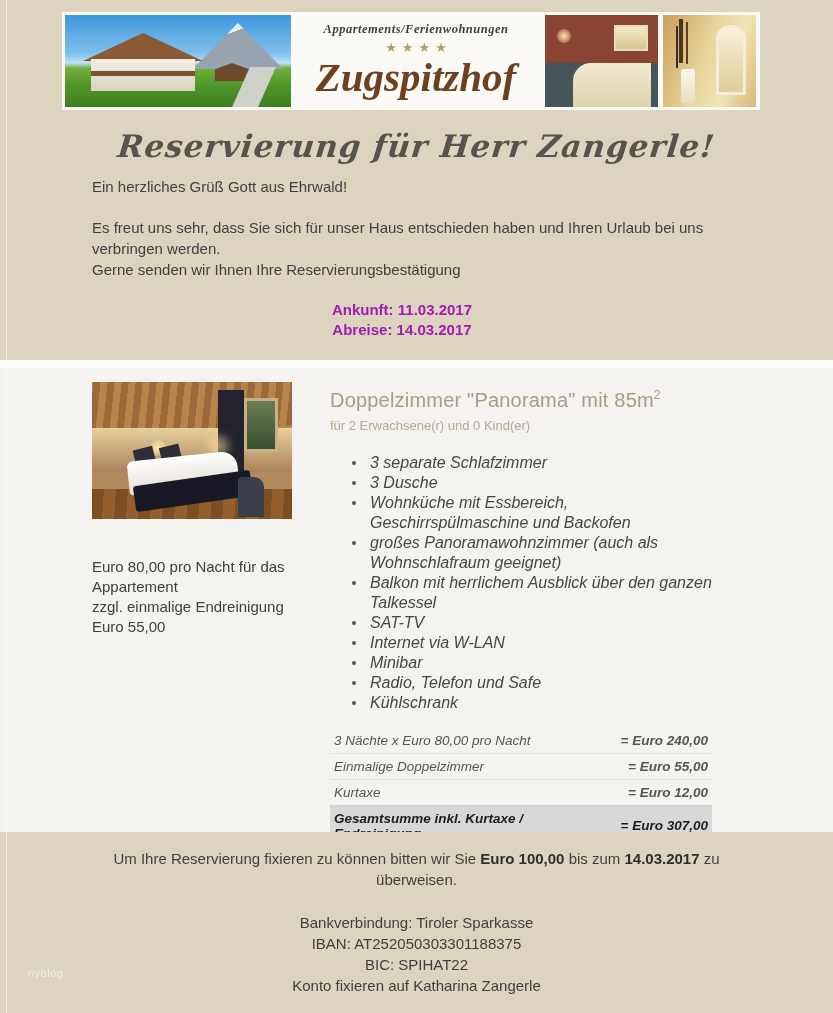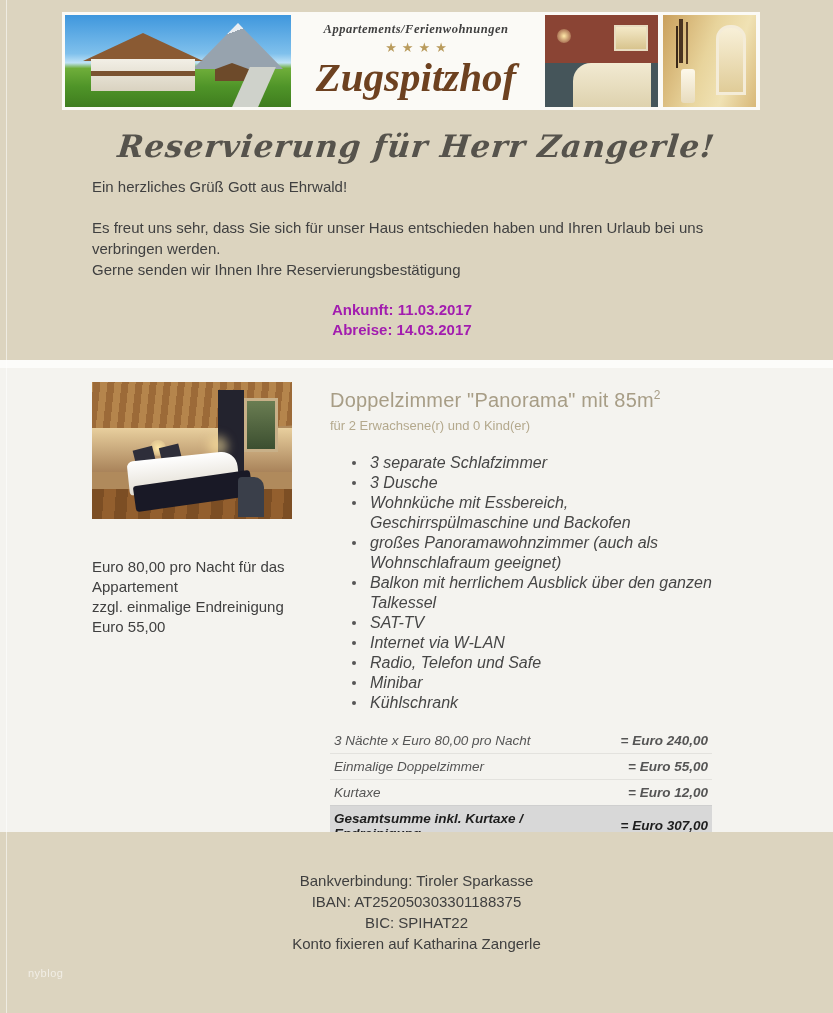--- a/index.html
+++ b/index.html
@@ -240,22 +240,22 @@
       <div class="occupancy">für 2 Erwachsene(r) und 0 Kind(er)</div>
 
       <ul class="amenities">
         <li>3 separate Schlafzimmer</li>
         <li>3 Dusche</li>
         <li>Wohnküche mit Essbereich, Geschirrspülmaschine und Backofen</li>
         <li>großes Panoramawohnzimmer (auch als Wohnschlafraum geeignet)</li>
         <li>Balkon mit herrlichem Ausblick über den ganzen Talkessel</li>
         <li>SAT-TV</li>
         <li>Internet via W-LAN</li>
+        <li>Minibar</li>
         <li>Radio, Telefon und Safe</li>
-        <li>Minibar</li>
         <li>Kühlschrank</li>
       </ul>
 
       <table class="pricing">
         <tbody>
           <tr>
             <td>3 Nächte x Euro 80,00 pro Nacht</td>
             <td class="val">= Euro 240,00</td>
           </tr>
           <tr>
@@ -270,20 +270,23 @@
             <td>Gesamtsumme inkl. Kurtaxe / Endreinigung</td>
             <td class="val">= Euro 307,00</td>
           </tr>
         </tbody>
       </table>
     </div>
   </div>
 </section>
 
 <section class="footer-section">
+  <p class="payment-line">
+    <span>Um Ihre Reservierung fixieren zu können bitten wir Sie </span><b>Euro 100,00</b><span> bis zum </span><b>14.03.2017</b><span> zu überweisen.</span>
+  </p>
   <div class="bank-lines">
     <div>Bankverbindung: Tiroler Sparkasse</div>
     <div>IBAN: AT252050303301188375</div>
     <div>BIC: SPIHAT22</div>
     <div>Konto fixieren auf Katharina Zangerle</div>
   </div>
   <div class="watermark">nyblog</div>
 </section>
 
 </body></html>

